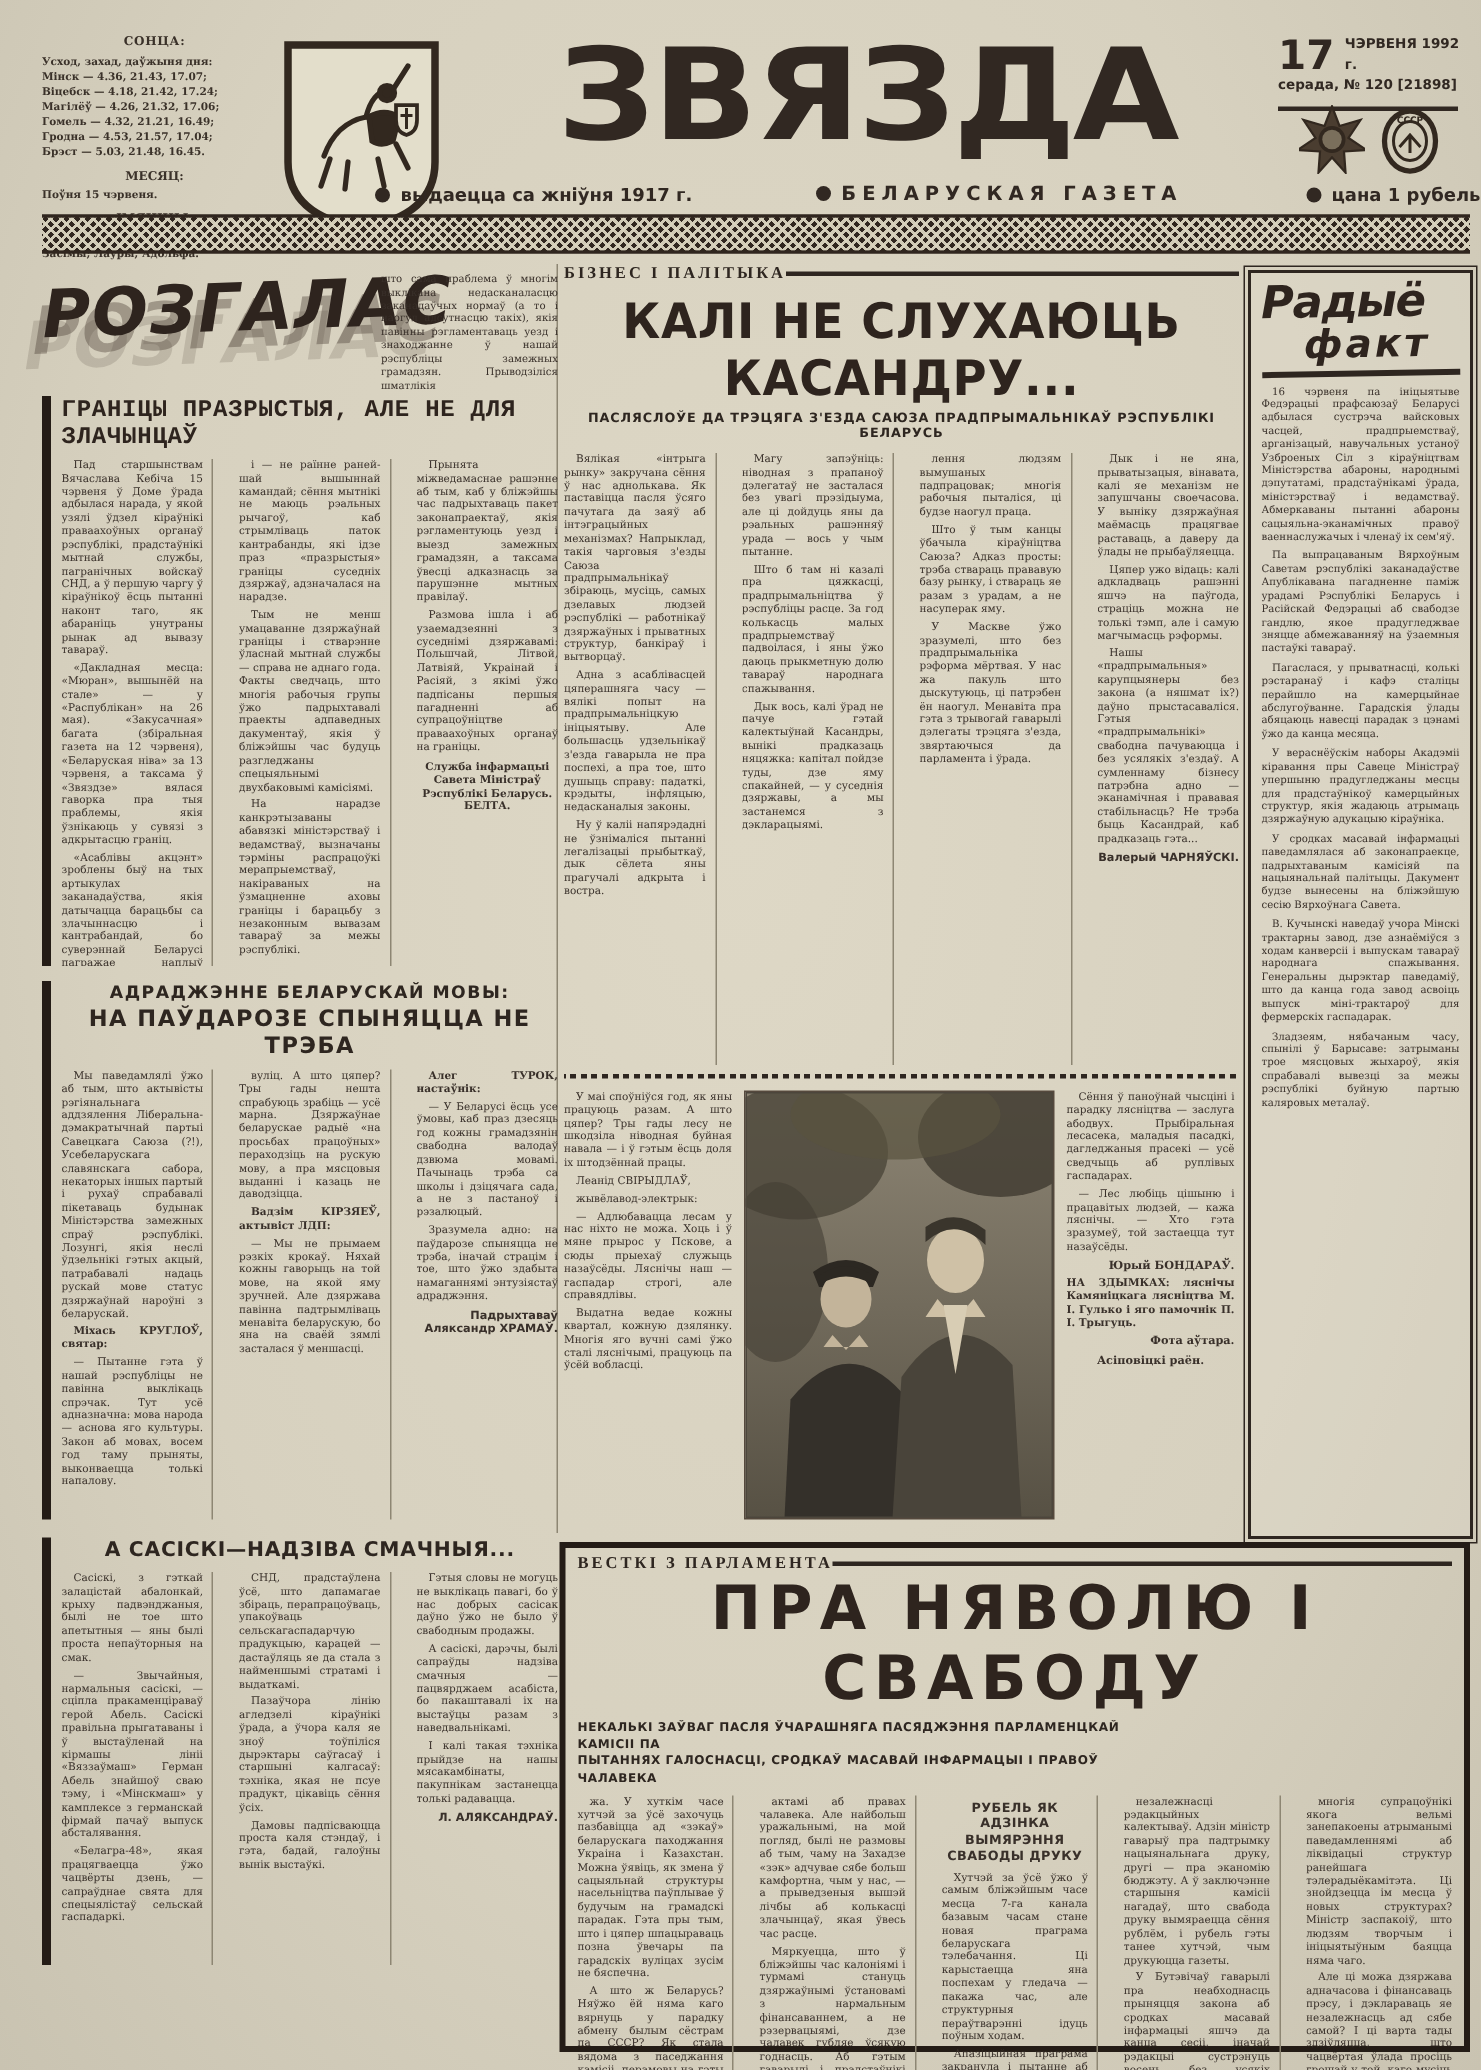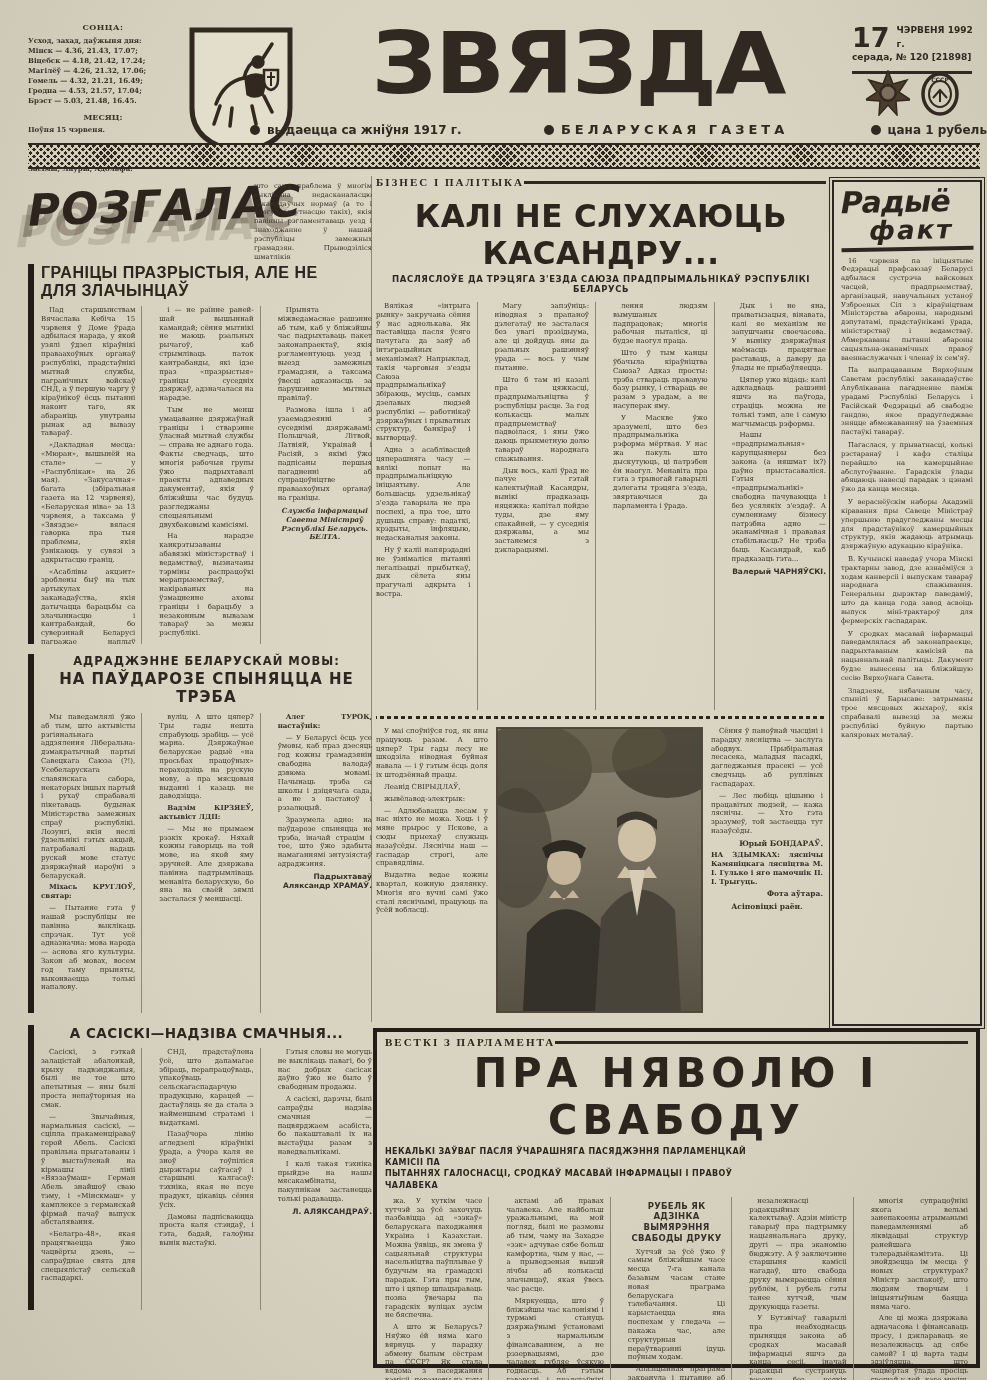--- a/index.html
+++ b/index.html
@@ -49,24 +49,24 @@
   .leftcol{position:absolute;left:28px;top:172px;width:344px;}
   .sect-bar{border-left:6px solid #241c16;padding-left:7px;}
   
   .rozgalas-head{position:relative;height:78px;margin-top:8px;}
   .rozgalas-logo{position:absolute;left:0px;top:0px;font-family:"DejaVu Sans",sans-serif;
       font-weight:900;font-style:italic;font-size:44px;letter-spacing:1px;color:#2e241e;
       transform:rotate(-2deg);
       text-shadow:-7px 11px 0 rgba(78,66,54,.40), -13px 21px 0 rgba(78,66,54,.18);}
   .rozgalas-intro{position:absolute;right:0;top:2px;width:118px;font-size:6.8px;line-height:1.3;
       text-align:justify;color:#39302a;}
-  .granicy{font-family:Liberation Sans, sans-serif;font-weight:900;font-size:16px;letter-spacing:.5px;
+  .granicy{font-family:Liberation Mono, monospace;font-weight:900;font-size:16px;letter-spacing:.5px;
       color:#2e241e;margin:6px 16px 6px 0;}
   .rozgalas-body{height:338px;}
-  .sig{font-weight:bold;font-size:7px;font-style:italic;text-align:center;margin-top:4px;}
+  .sig{font-weight:bold;font-size:7px;text-align:center;margin-top:4px;}
   
   .mova{margin-top:10px;}
   .mova-kicker{text-align:center;font-family:"DejaVu Sans",sans-serif;font-weight:bold;font-size:11.5px;
      letter-spacing:1px;margin:4px 0 2px 0;}
   .mova-head{text-align:center;font-family:"DejaVu Sans",sans-serif;font-weight:900;font-size:15px;
      letter-spacing:1px;margin:0 0 7px 0;}
   .mova-body{height:300px;}
   
   .sasiski{margin-top:12px;}
   .sasiski-head{text-align:center;font-family:"DejaVu Sans",sans-serif;font-weight:900;font-size:13.5px;
@@ -364,22 +364,22 @@
   <div class="sidebar">
     <div class="radio-logo">
       <div class="l1">Радыё</div>
       <div class="l2">факт</div>
     </div>
     <div class="radio-items">
         <p>16 чэрвеня па ініцыятыве Федэрацыі прафсаюзаў Беларусі адбылася сустрэча вайсковых часцей, прадпрыемстваў, арганізацый, навучальных устаноў Узброеных Сіл з кіраўніцтвам Міністэрства абароны, народнымі дэпутатамі, прадстаўнікамі ўрада, міністэрстваў і ведамстваў. Абмеркаваны пытанні абароны сацыяльна-эканамічных правоў ваеннаслужачых і членаў іх сем'яў.</p>
         <p>Па выпрацаваным Вярхоўным Саветам рэспублікі заканадаўстве Апублікавана пагадненне паміж урадамі Рэспублікі Беларусь і Расійскай Федэрацыі аб свабодзе гандлю, якое прадугледжвае зняцце абмежаванняў на ўзаемныя пастаўкі тавараў.</p>
         <p>Пагаслася, у прыватнасці, колькі рэстаранаў і кафэ сталіцы перайшло на камерцыйнае абслугоўванне. Гарадскія ўлады абяцаюць навесці парадак з цэнамі ўжо да канца месяца.</p>
         <p>У вераснёўскім наборы Акадэміі кіравання пры Савеце Міністраў упершыню прадугледжаны месцы для прадстаўнікоў камерцыйных структур, якія жадаюць атрымаць дзяржаўную адукацыю кіраўніка.</p>
+        <p>У сродках масавай інфармацыі паведамлялася аб законапраекце, падрыхтаваным камісіяй па нацыянальнай палітыцы. Дакумент будзе вынесены на бліжэйшую сесію Вярхоўнага Савета.</p>
         <p>В. Кучынскі наведаў учора Мінскі трактарны завод, дзе азнаёміўся з ходам канверсіі і выпускам тавараў народнага спажывання. Генеральны дырэктар паведаміў, што да канца года завод асвоіць выпуск міні-трактароў для фермерскіх гаспадарак.</p>
-        <p>У сродках масавай інфармацыі паведамлялася аб законапраекце, падрыхтаваным камісіяй па нацыянальнай палітыцы. Дакумент будзе вынесены на бліжэйшую сесію Вярхоўнага Савета.</p>
         <p>Зладзеям, нябачаным часу, спынілі ў Барысаве: затрыманы трое мясцовых жыхароў, якія спрабавалі вывезці за межы рэспублікі буйную партыю каляровых металаў.</p>
       </div>
   </div>
 
   <div class="parliament">
     <div class="kicker">
       <span>ВЕСТКІ З ПАРЛАМЕНТА</span>
         <span class="line"></span>
     </div>
     <div class="par-head">ПРА НЯВОЛЮ І СВАБОДУ</div>

